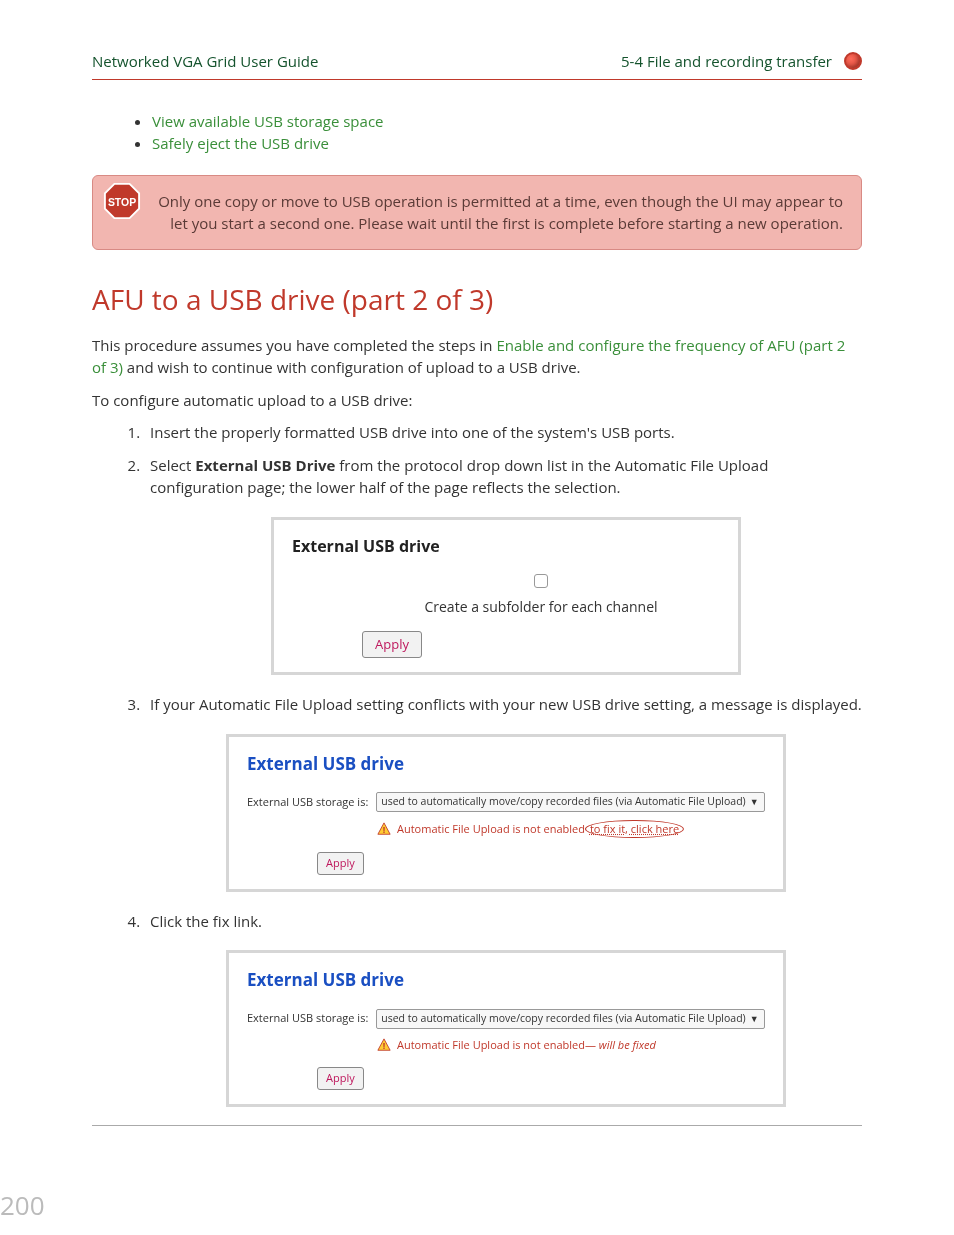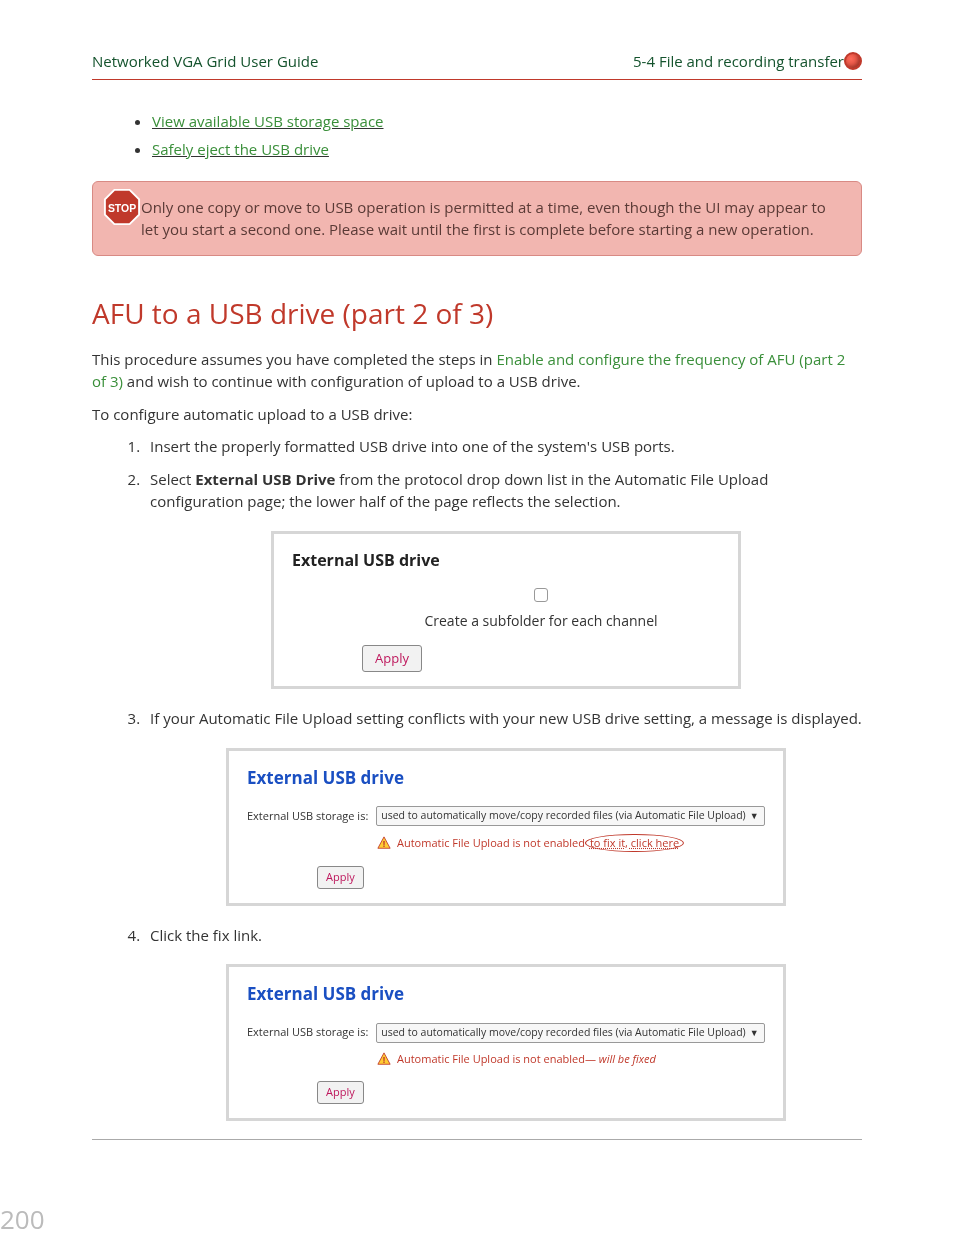--- a/index.html
+++ b/index.html
@@ -16,39 +16,40 @@
   .page-wrap { padding: 0 92px; }
   .top-bar {
     display: flex;
     justify-content: space-between;
     align-items: center;
     border-bottom: 1px solid #c0392b;
     padding-bottom: 6px;
     color: #14532d;
     font-size: 15px;
   }
-  .top-bar .right { display: flex; align-items: center; gap: 0; }
+  .top-bar .right { display: flex; align-items: center; gap: 12px; }
   .red-dot {
     width: 18px; height: 18px; border-radius: 50%;
     background: radial-gradient(circle at 35% 35%, #ff6b5a, #c0392b);
     border: 2px solid #c0392b;
     box-shadow: inset -2px -2px 3px rgba(0,0,0,.2);
   }
   .content { margin-top: 30px; }
   ul.links { list-style: disc; margin-left: 60px; margin-bottom: 20px; }
-  ul.links li { color: #333; margin: 6px 0; text-decoration: underline; }
+  ul.links li { color: #333; margin: 0 0; }
   ul.links li span.link { color: #3a8f3a; }
   .stop-box {
     background: #f2b6b0;
     border: 1px solid #d88a84;
     border-radius: 6px;
     padding: 14px 18px 14px 48px;
     position: relative;
     color: #5a3a36;
-    margin-bottom: 36px;
+    margin-bottom: 28px;
+    text-align: right;
   }
   .stop-icon {
     position: absolute; left: 10px; top: 6px;
     width: 38px; height: 38px;
   }
   .stop-icon svg { width: 38px; height: 38px; display:block; }
   h1 {
     color: #c0392b;
     font-weight: 400;
     font-size: 28px;

